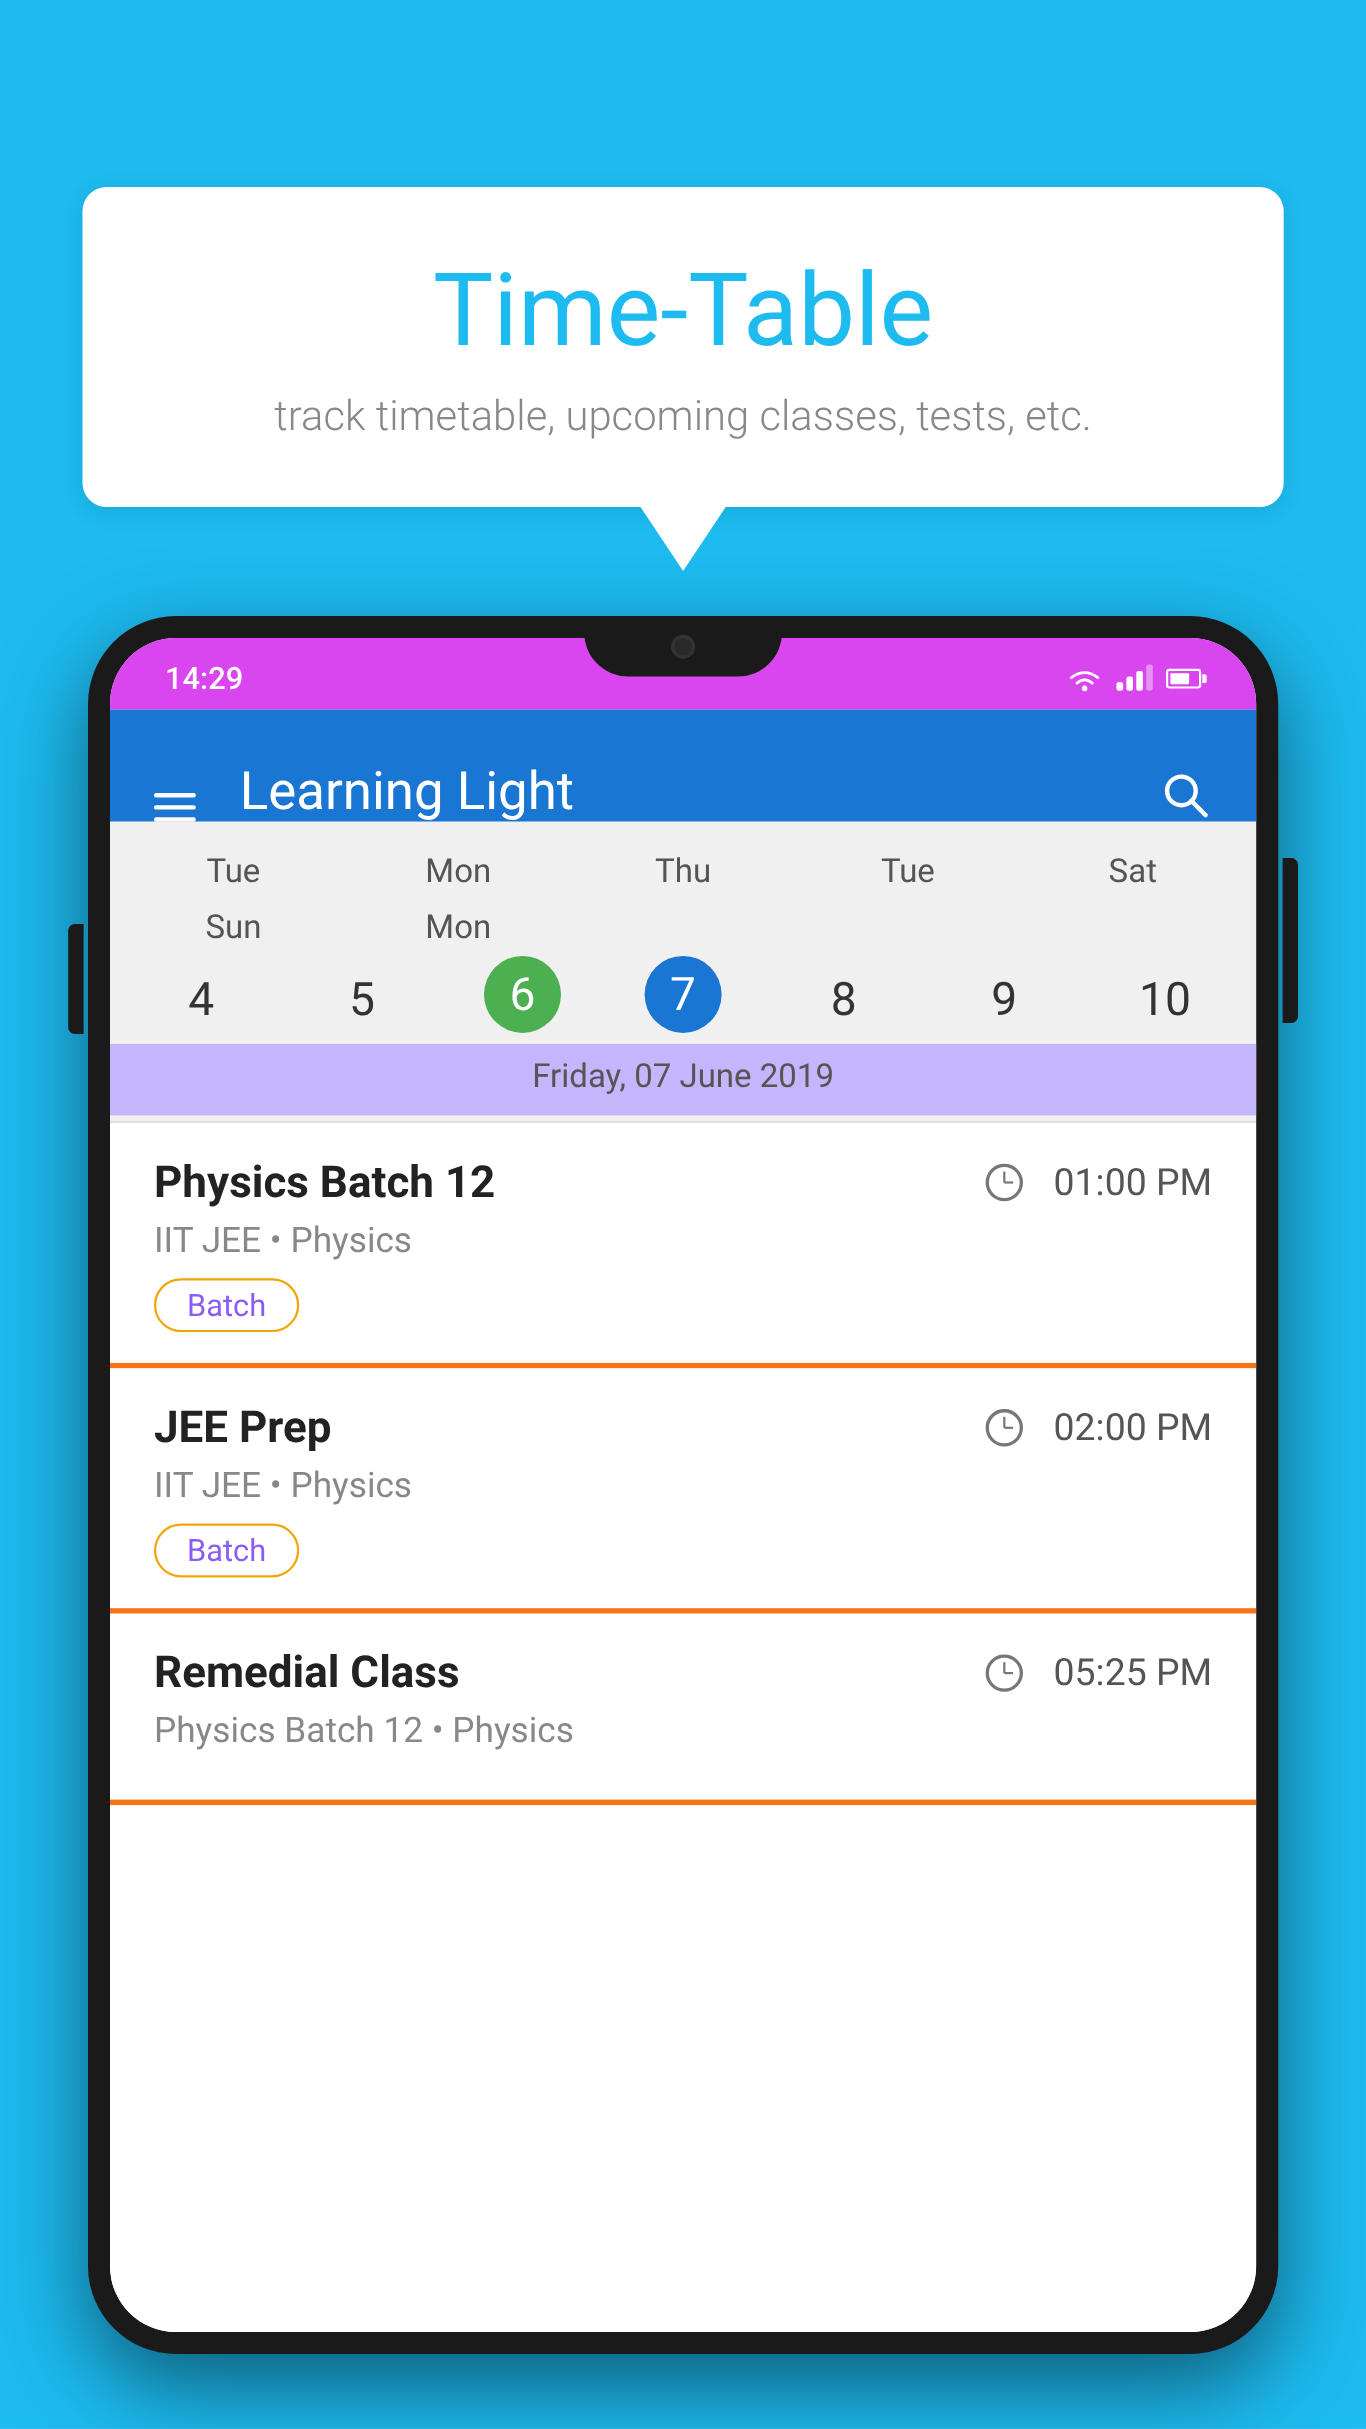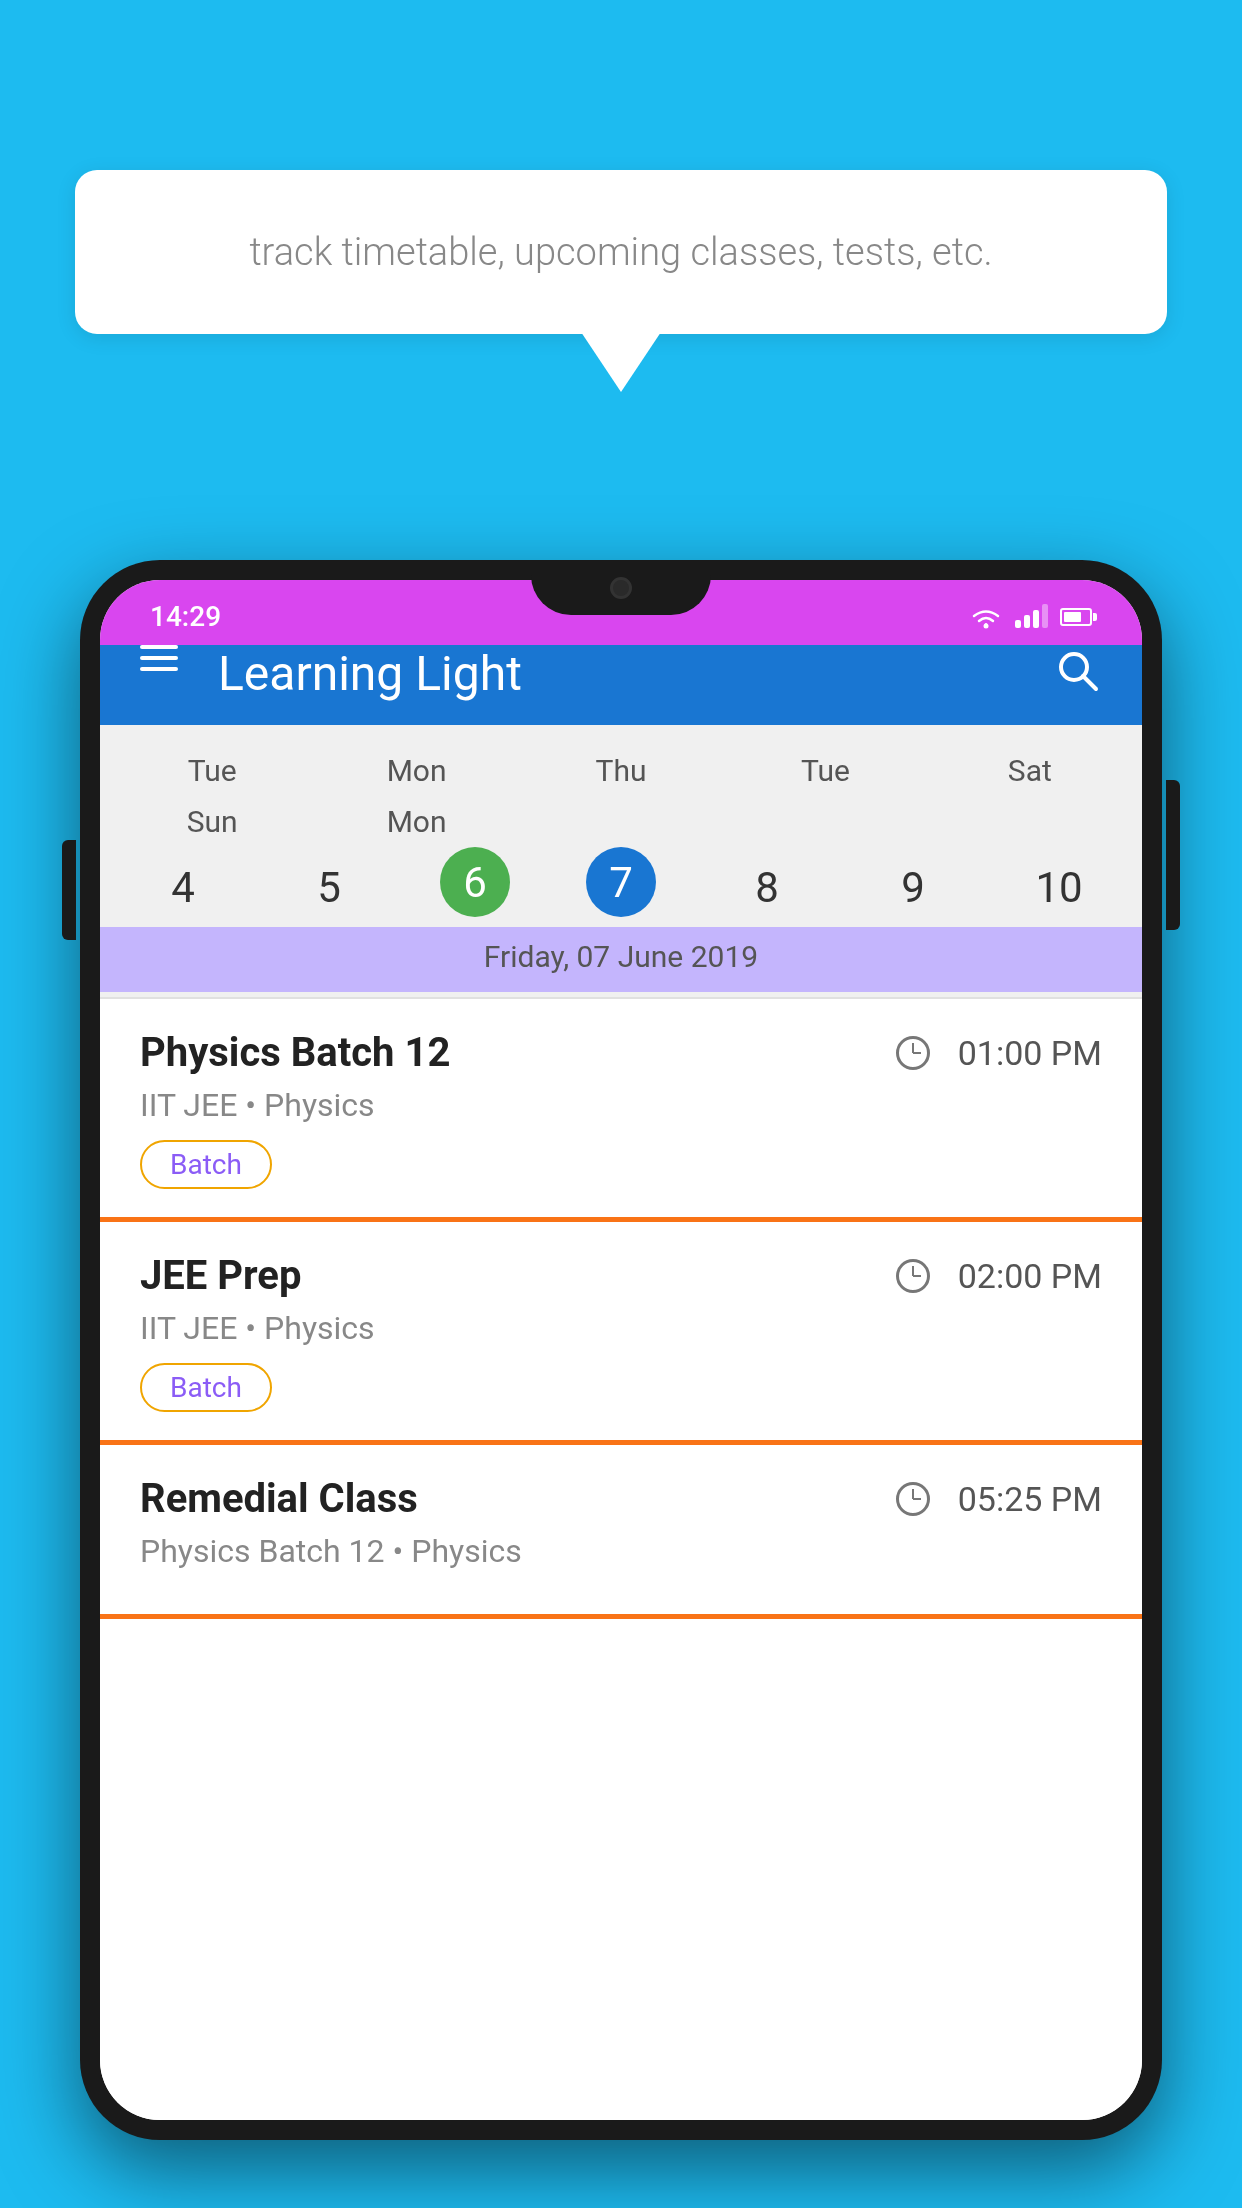--- a/index.html
+++ b/index.html
@@ -191,23 +191,23 @@
       height: 22px;
       background: #2a2a2a;
       border-radius: 50%;
       border: 3px solid #333;
     }
 
     
     .app-bar {
       background: #1976D2;
       display: flex;
-      align-items: flex-start;
+      align-items: flex-end;
       padding: 0 40px;
-      height: 80px;
+      height: 102px;
       color: white;
     }
 
     .hamburger-icon {
       display: flex;
       flex-direction: column;
       gap: 7px;
       cursor: pointer;
       margin-right: 40px;
     }
@@ -382,20 +382,21 @@
       font-size: 28px;
     }
   </style>
 </head>
 <body>
 
 <div style="position:absolute;top:0;left:0;width:100%;height:100%;background:#1DBBF0;"></div>
 
 <div class="speech-bubble-wrapper">
   <div class="speech-bubble">
+    <div class="bubble-title">Time-Table</div>
     <div class="bubble-subtitle">track timetable, upcoming classes, tests, etc.</div>
   </div>
   <div class="speech-bubble-tail"></div>
 </div>
 
 <div class="phone-wrapper">
   <div class="phone-outer">
     <div class="notch">
       <div class="camera-dot"></div>
     </div>

